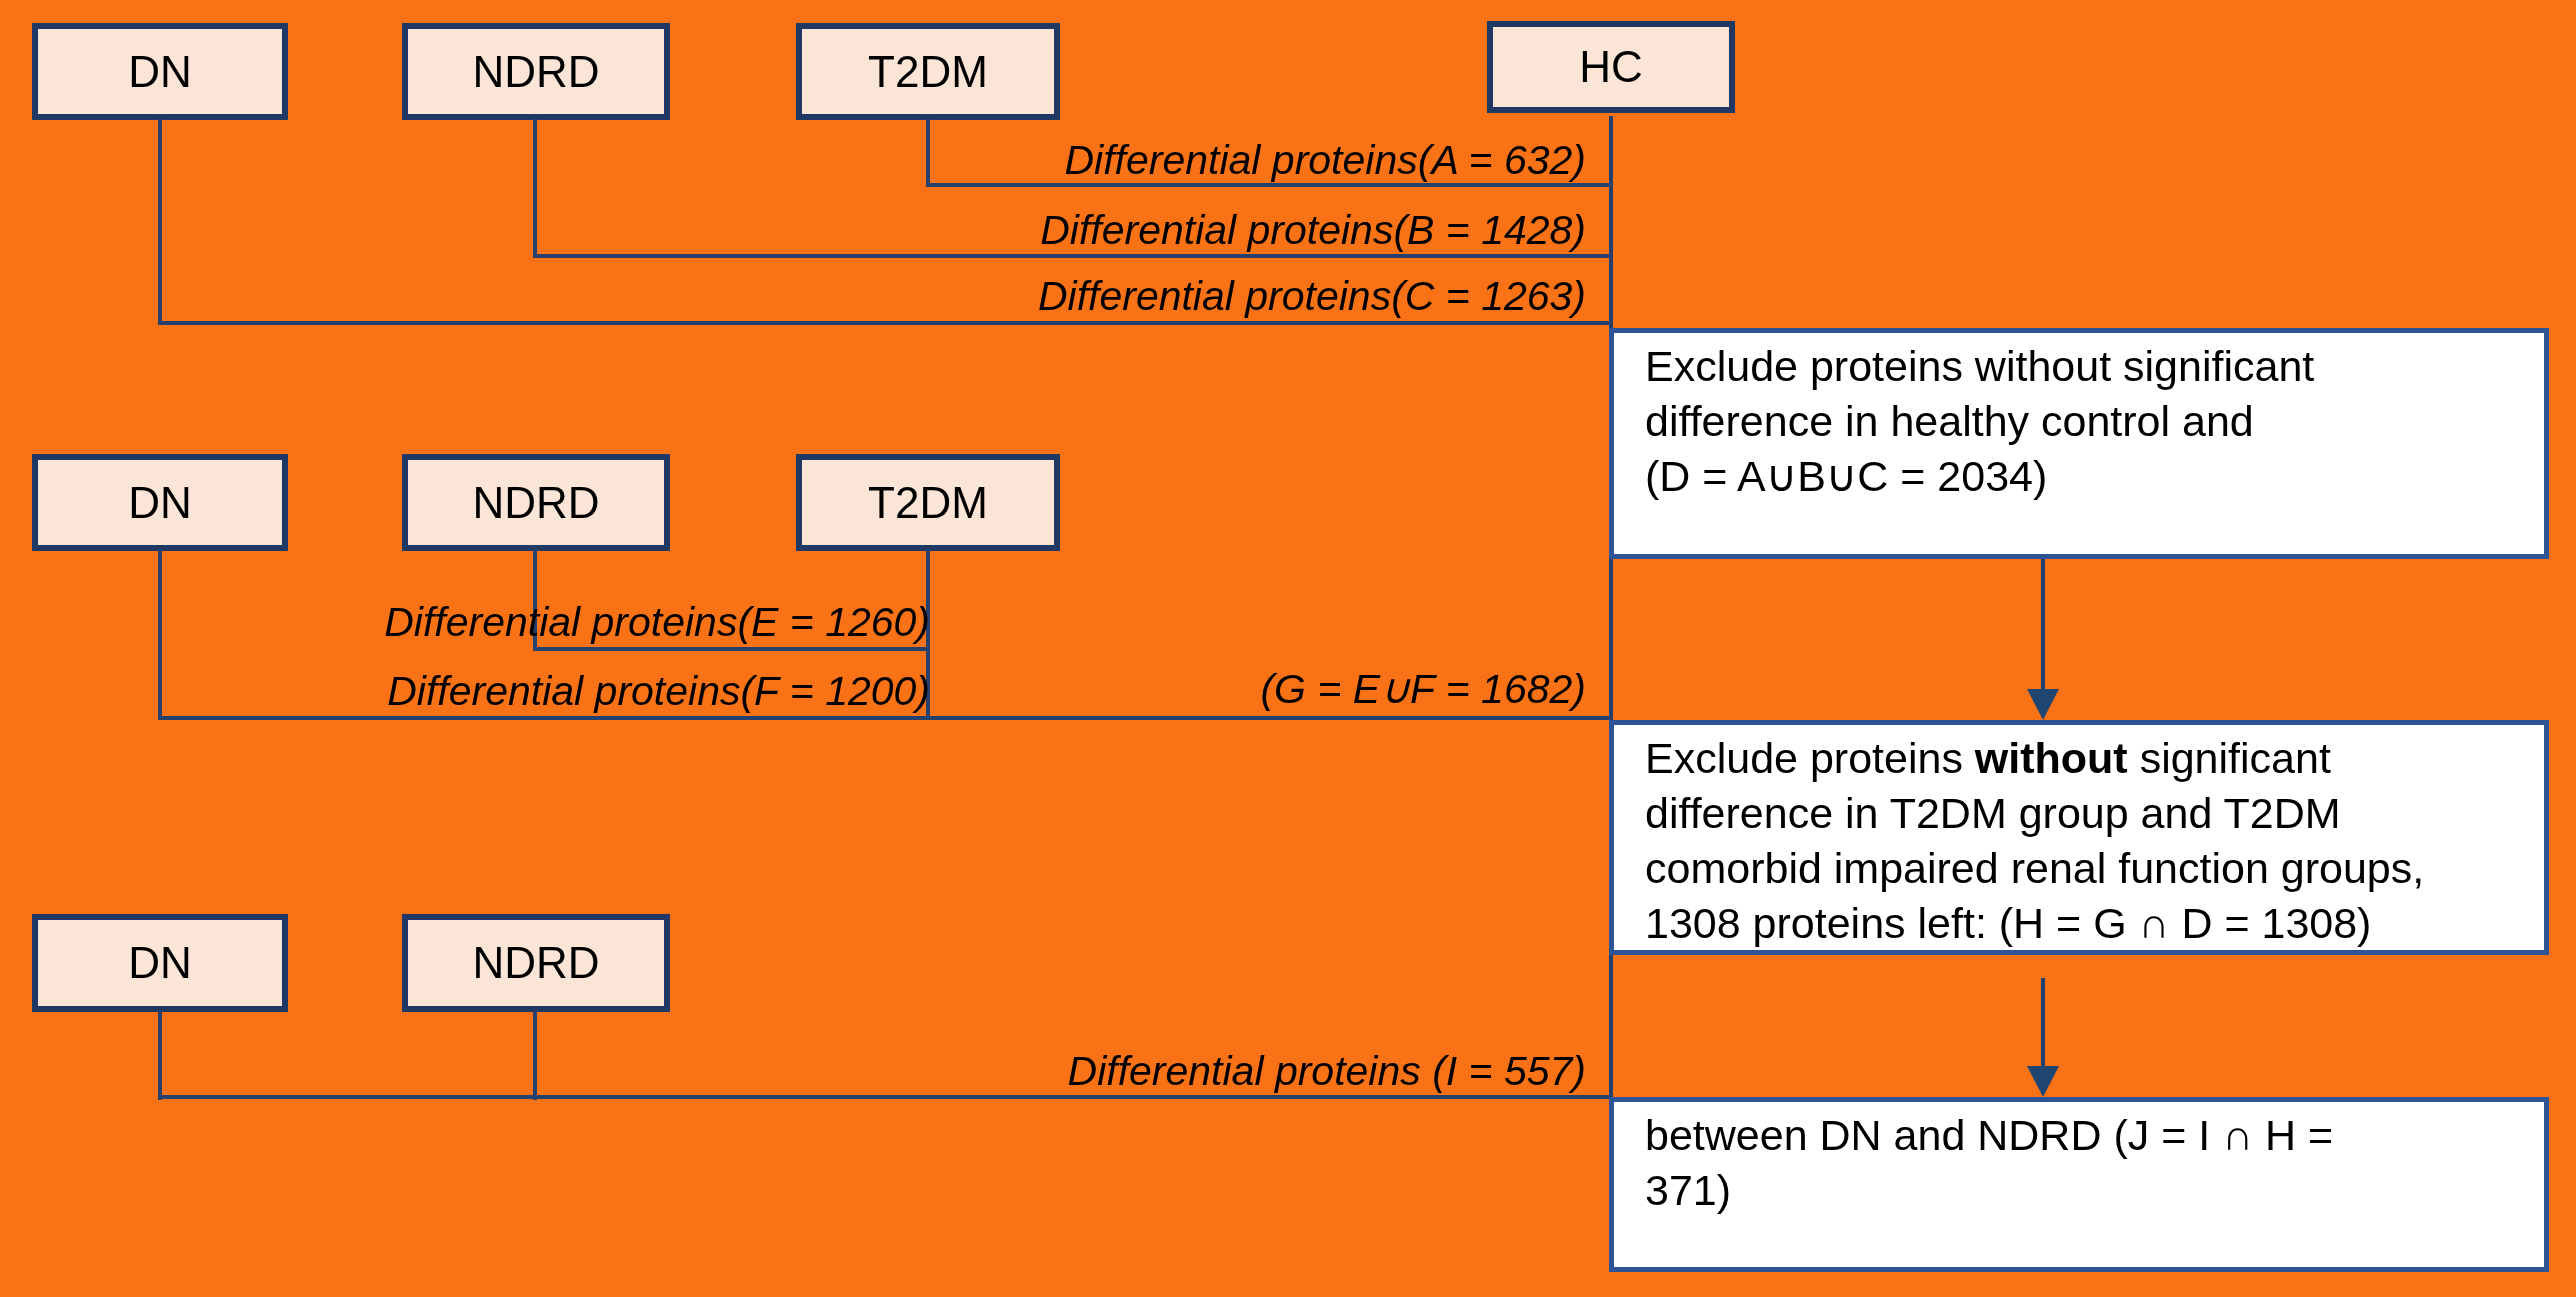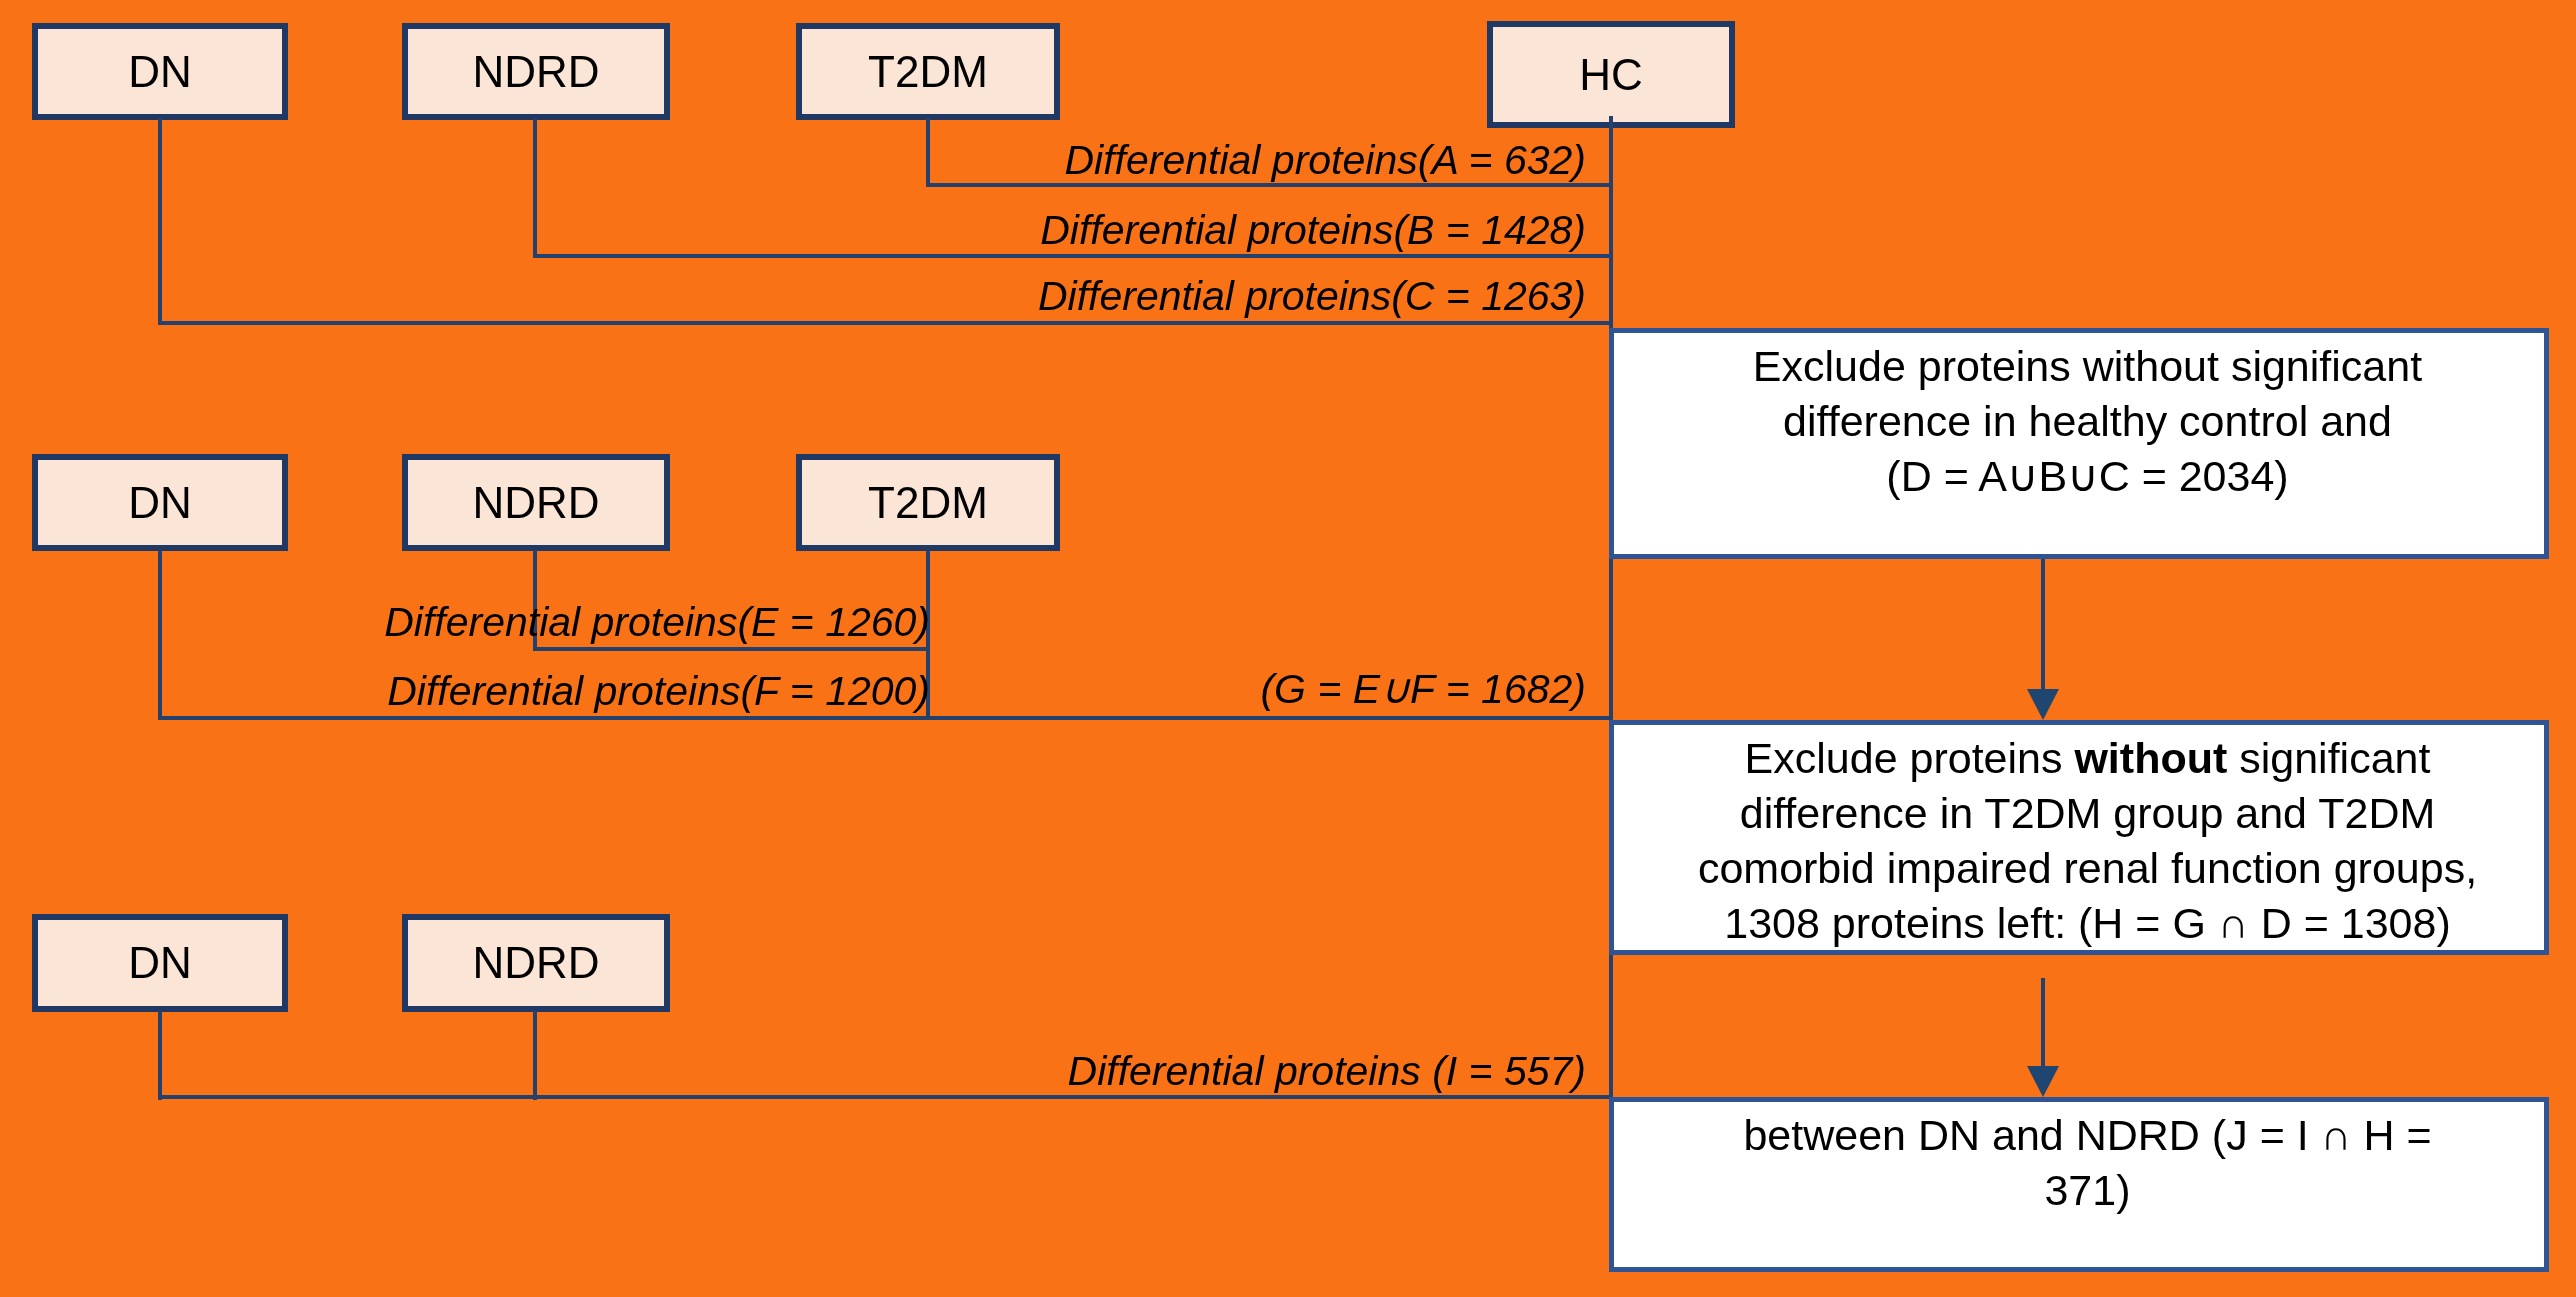--- a/index.html
+++ b/index.html
@@ -24,21 +24,21 @@
   
   .pbox{
     position:absolute;
     background:#ffffff;
     border:5px solid #2f5496;
     box-sizing:border-box;
     padding:5.6px 14px 0 31px;
     font-size:43px;
     line-height:55px;
   }
-  .pbox .pline{white-space:nowrap;text-align:center;}
+  .pbox .pline{white-space:nowrap;}
   .bold{font-weight:bold;}
   
   .vline{position:absolute;width:4.2px;background:#24416e;}
   .hline{position:absolute;height:4.2px;background:#24416e;}
   
   .elabel{
     position:absolute;
     font-size:41px;
     height:46px;line-height:46px;
     white-space:nowrap;
@@ -61,21 +61,21 @@
 
   <div class="gbox" style="left:32px;top:23px;width:256px;height:97px;">
     <span>DN</span>
   </div>
   <div class="gbox" style="left:402px;top:23px;width:268px;height:97px;">
     <span>NDRD</span>
   </div>
   <div class="gbox" style="left:796px;top:23px;width:264px;height:97px;">
     <span>T2DM</span>
   </div>
-  <div class="gbox" style="left:1487px;top:21px;width:248px;height:107px;">
+  <div class="gbox" style="left:1487px;top:21px;width:248px;height:92px;">
     <span>HC</span>
   </div>
 
   <div class="gbox" style="left:32px;top:454px;width:256px;height:97px;">
     <span>DN</span>
   </div>
   <div class="gbox" style="left:402px;top:454px;width:268px;height:97px;">
     <span>NDRD</span>
   </div>
   <div class="gbox" style="left:796px;top:454px;width:264px;height:97px;">

